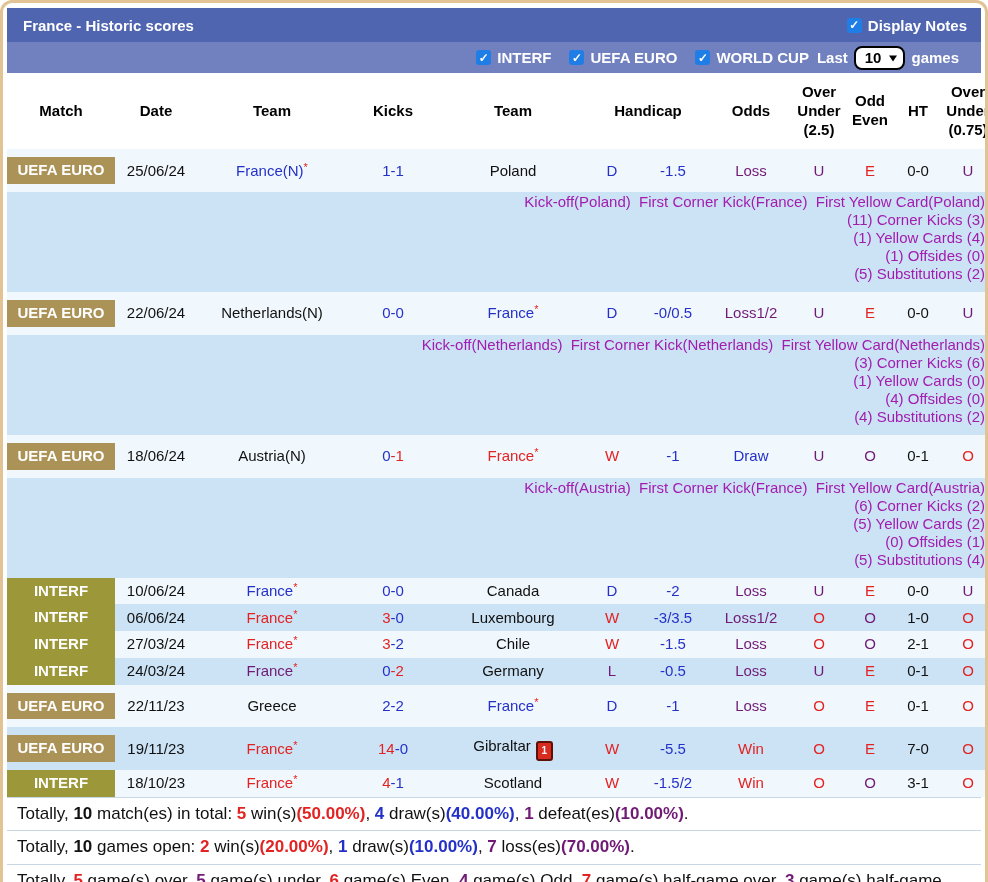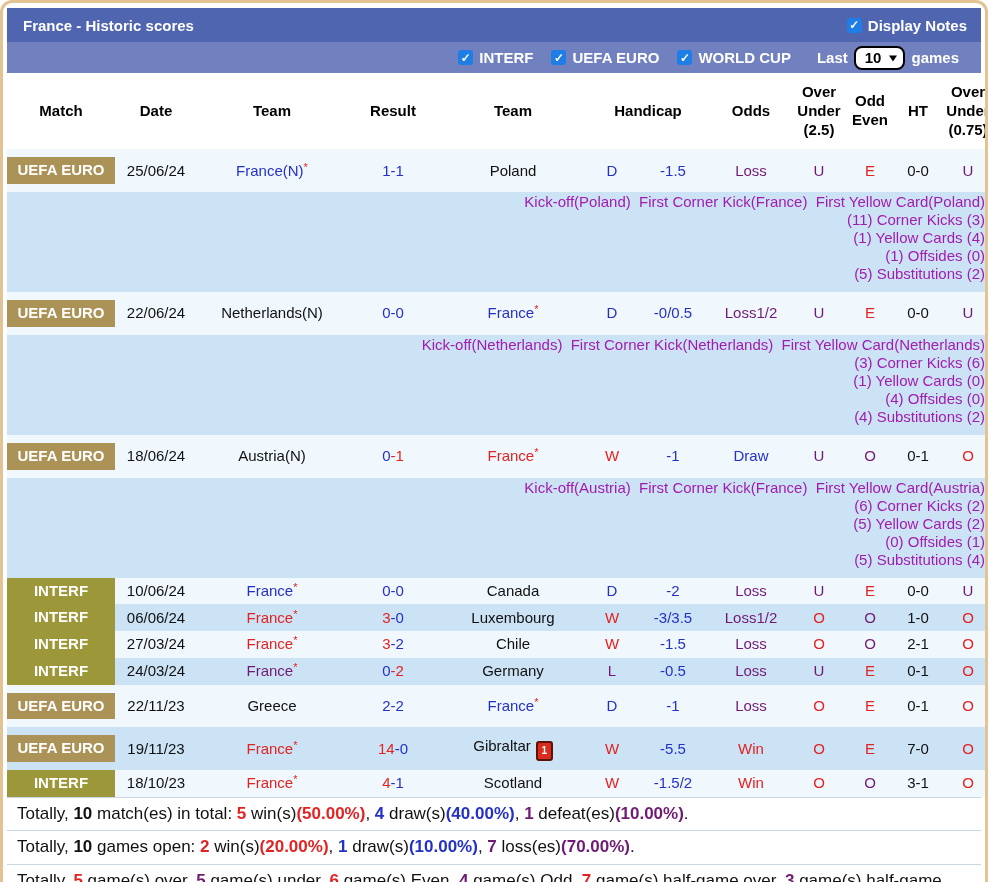--- a/index.html
+++ b/index.html
@@ -19,21 +19,21 @@
     display:flex;align-items:center;justify-content:flex-end;
     padding:0 22px;font-size:15px;font-weight:bold;gap:8px;
   }
   .cb-group{display:inline-flex;align-items:center;gap:6px;cursor:pointer;}
   .cb{
     width:15px;height:15px;background:#1f7de6;border-radius:3px;
     display:inline-flex;align-items:center;justify-content:center;flex:0 0 auto;
   }
   .cb::after{content:"✓";color:#fff;font-size:12px;font-weight:bold;line-height:1;}
   .filterbar .cb-group{margin-left:10px;}
-  .last-group{display:inline-flex;align-items:center;gap:6px;margin-left:18px;}
+  .last-group{display:inline-flex;align-items:center;gap:6px;}
   .sel-wrap{
     position:relative;display:inline-flex;align-items:center;
     background:#fff;color:#000;border:2px solid #000;border-radius:8px;
     padding:1px 22px 2px 9px;font-weight:bold;font-size:15px;cursor:pointer;
   }
   .chev{
     position:absolute;right:6px;top:50%;transform:translateY(-40%);
     width:0;height:0;border-left:4px solid transparent;border-right:4px solid transparent;
     border-top:6px solid #000;
   }
@@ -122,21 +122,21 @@
         <col style="width:52px">
       <col style="width:50px">
         <col style="width:46px">
         <col style="width:54px">
     </colgroup>
     <thead>
       <tr>
         <th>Match</th>
         <th>Date</th>
         <th>Team</th>
-        <th>Result</th>
+        <th>Kicks</th>
         <th>Team</th>
         <th colspan="2">Handicap</th>
         <th>Odds</th>
         <th>Over
 Under
 (2.5)</th>
         <th>Odd
 Even</th>
         <th>HT</th>
         <th>Over

